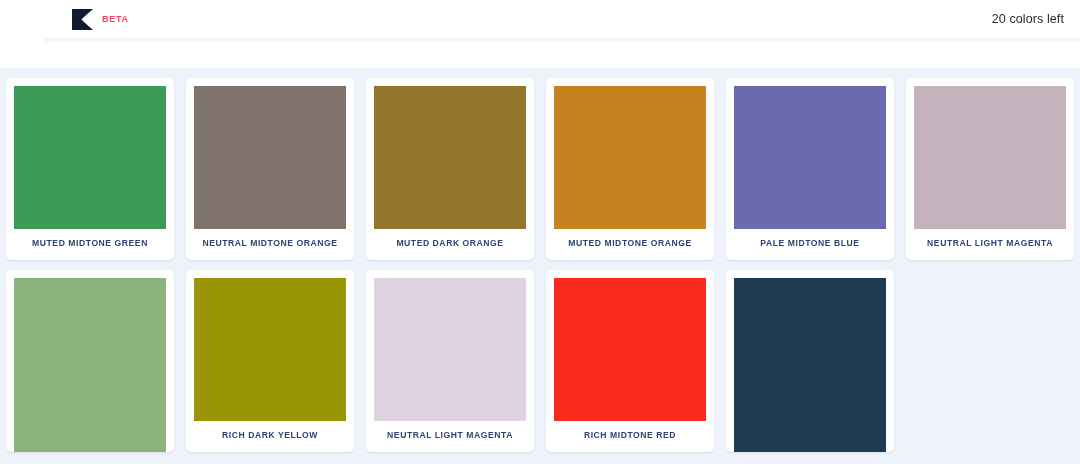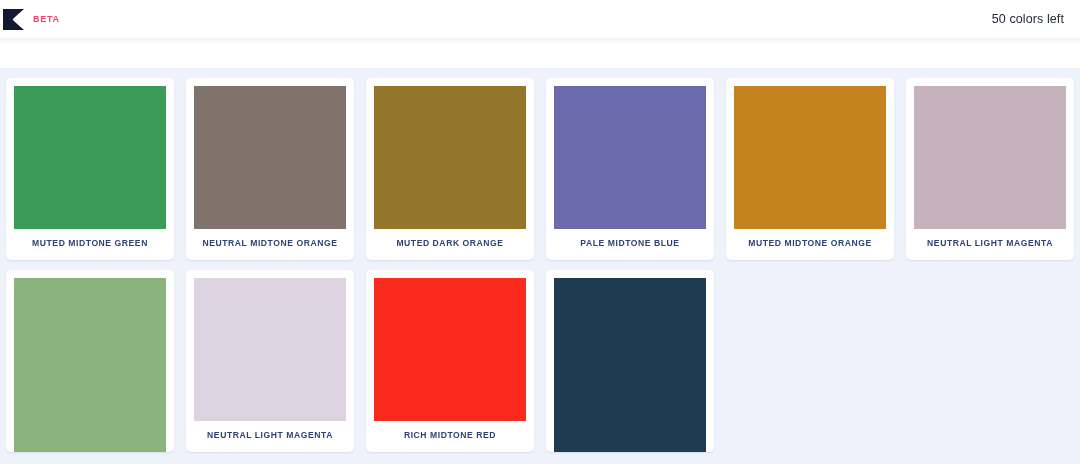--- a/index.html
+++ b/index.html
@@ -22,22 +22,23 @@
     background: #ffffff;
   }
 
   
   .header {
     position: relative;
     height: 38px;
     background: #ffffff;
     display: flex;
     align-items: center;
-    padding: 0 16px 0 3px;
+    padding: 0 16px 0 28px;
     z-index: 5;
+    margin-left: 44px;
   }
 
   .header::after {
     content: "";
     position: absolute;
     left: 0; right: 0; bottom: -6px;
     height: 6px;
     background: linear-gradient(to bottom, rgba(17,34,68,0.055), rgba(17,34,68,0));
     pointer-events: none;
   }
@@ -128,51 +129,55 @@
 
   <div class="header">
     <div class="brand">
       <svg class="logo-mark" viewBox="0 0 21 21">
         <path d="M0 0 H21 V21 H0 Z M21 0 L9 10.5 L21 21 Z" fill="#101a33" fill-rule="evenodd"></path>
         <path d="M0 0 H19 L9.5 10.5 L19 21 H0 Z" fill="#101a33"></path>
       </svg>
       <span class="beta-tag">BETA</span>
     </div>
     <div class="header-spacer"></div>
-    <span class="colors-left">50 colors left</span>
+    <span class="colors-left">20 colors left</span>
   </div>
 
   <div class="canvas">
     <div class="grid">
         <div class="card">
           <div class="swatch" style="background: rgb(58, 156, 86);"></div>
           <div class="swatch-label">MUTED MIDTONE GREEN</div>
         </div>
         <div class="card">
           <div class="swatch" style="background: rgb(128, 115, 108);"></div>
           <div class="swatch-label">NEUTRAL MIDTONE ORANGE</div>
         </div>
         <div class="card">
           <div class="swatch" style="background: rgb(147, 118, 42);"></div>
           <div class="swatch-label">MUTED DARK ORANGE</div>
         </div>
         <div class="card">
+          <div class="swatch" style="background: rgb(197, 131, 31);"></div>
+          <div class="swatch-label">MUTED MIDTONE ORANGE</div>
+        </div>
+        <div class="card">
           <div class="swatch" style="background: rgb(106, 106, 173);"></div>
           <div class="swatch-label">PALE MIDTONE BLUE</div>
-        </div>
-        <div class="card">
-          <div class="swatch" style="background: rgb(197, 131, 31);"></div>
-          <div class="swatch-label">MUTED MIDTONE ORANGE</div>
         </div>
         <div class="card">
           <div class="swatch" style="background: rgb(197, 178, 188);"></div>
           <div class="swatch-label">NEUTRAL LIGHT MAGENTA</div>
         </div>
         <div class="card">
           <div class="swatch" style="background: rgb(139, 179, 126);"></div>
+        </div>
+        <div class="card">
+          <div class="swatch" style="background: rgb(154, 149, 5);"></div>
+          <div class="swatch-label">RICH DARK YELLOW</div>
         </div>
         <div class="card">
           <div class="swatch" style="background: rgb(222, 211, 224);"></div>
           <div class="swatch-label">NEUTRAL LIGHT MAGENTA</div>
         </div>
         <div class="card">
           <div class="swatch" style="background: rgb(250, 42, 30);"></div>
           <div class="swatch-label">RICH MIDTONE RED</div>
         </div>
         <div class="card">

